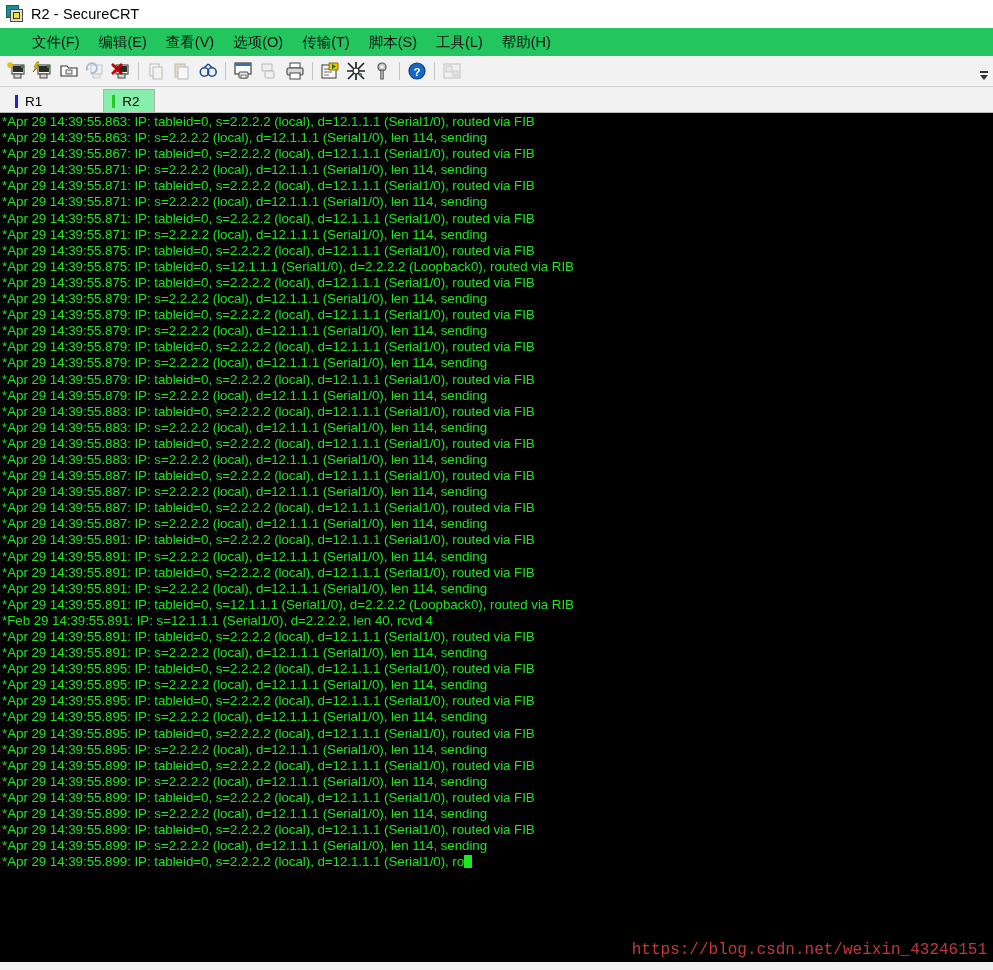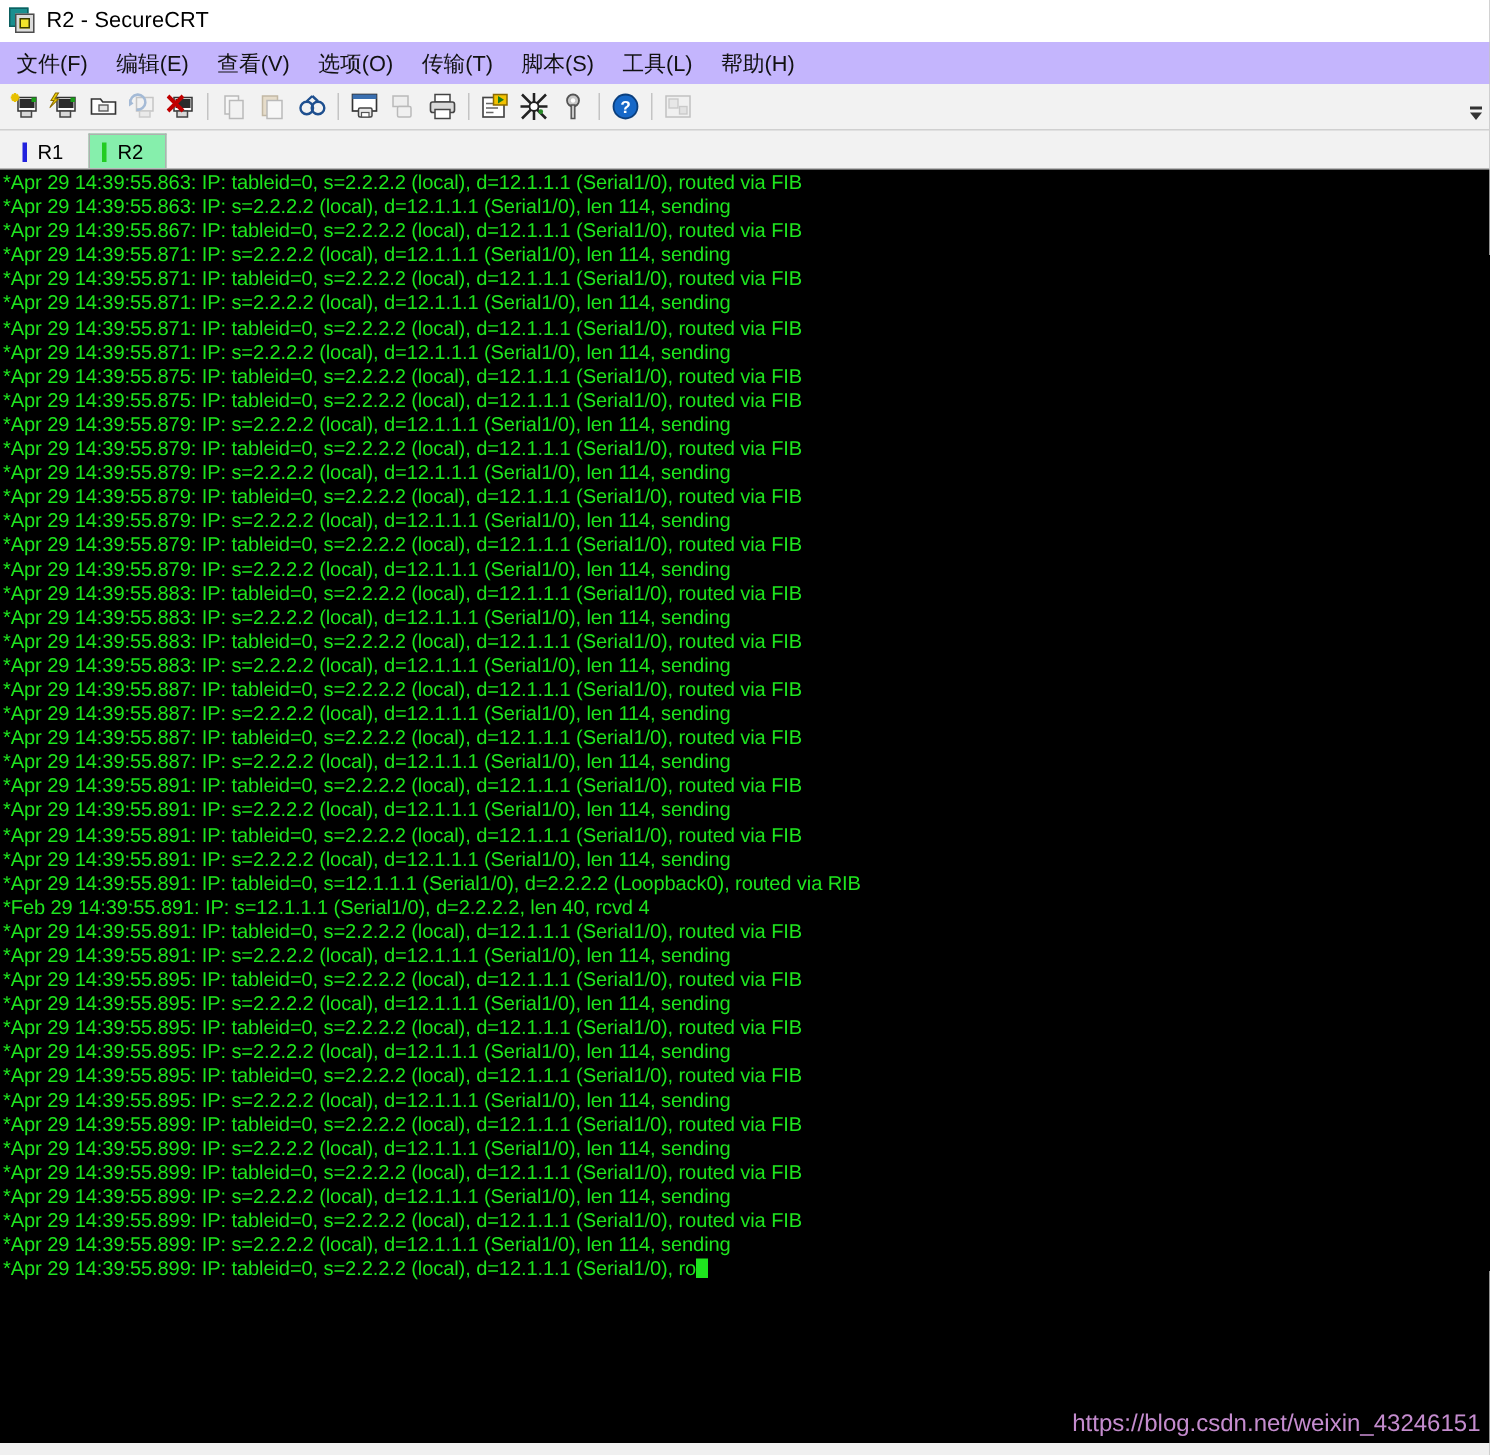--- a/index.html
+++ b/index.html
@@ -56,24 +56,24 @@
   .title-text {
     font-size: 14.5px;
     color: #000;
     letter-spacing: 0.1px;
     white-space: nowrap;
   }
 
   
   .menubar {
     height: 28px;
-    background: #c4b5fd;
+    background: #22c55e;
     display: flex;
     align-items: center;
-    padding-left: 2px;
+    padding-left: 23px;
     flex: 0 0 auto;
   }
   .menu-item {
     font-size: 14.5px;
     color: #111;
     padding: 3px 10px 3px 9px;
     white-space: nowrap;
     cursor: default;
   }
 
@@ -120,20 +120,21 @@
   
   .tabbar {
     height: 26px;
     background: #f2f2f2;
     display: flex;
     align-items: flex-end;
     padding-left: 6px;
     flex: 0 0 auto;
     border-bottom: 1px solid #b8b8b8;
     box-sizing: border-box;
+    gap: 44px;
   }
   .tab {
     height: 23px;
     display: flex;
     align-items: center;
     padding: 0 14px 0 8px;
     font-size: 13.5px;
     color: #000;
     box-sizing: border-box;
     cursor: default;
@@ -173,23 +174,23 @@
   .cursor {
     display: inline-block;
     width: 8px; height: 13px;
     background: #1ee51e;
     vertical-align: -2px;
   }
   .watermark {
     position: absolute;
     right: 6px;
     bottom: 3px;
-    font-family: Liberation Sans, sans-serif;
+    font-family: Liberation Mono, monospace;
     font-size: 16px;
-    color: #f0abfc;
+    color: #ef4444;
     opacity: 0.82;
     white-space: nowrap;
     pointer-events: none;
   }
   .statusstrip {
     height: 8px;
     background: #f0f0f0;
     flex: 0 0 auto;
   }
 </style>
@@ -382,20 +383,21 @@
     <div id="term-body">
         <div class="term-line">*Apr 29 14:39:55.863: IP: tableid=0, s=2.2.2.2 (local), d=12.1.1.1 (Serial1/0), routed via FIB</div>
         <div class="term-line">*Apr 29 14:39:55.863: IP: s=2.2.2.2 (local), d=12.1.1.1 (Serial1/0), len 114, sending</div>
         <div class="term-line">*Apr 29 14:39:55.867: IP: tableid=0, s=2.2.2.2 (local), d=12.1.1.1 (Serial1/0), routed via FIB</div>
         <div class="term-line">*Apr 29 14:39:55.871: IP: s=2.2.2.2 (local), d=12.1.1.1 (Serial1/0), len 114, sending</div>
         <div class="term-line">*Apr 29 14:39:55.871: IP: tableid=0, s=2.2.2.2 (local), d=12.1.1.1 (Serial1/0), routed via FIB</div>
         <div class="term-line">*Apr 29 14:39:55.871: IP: s=2.2.2.2 (local), d=12.1.1.1 (Serial1/0), len 114, sending</div>
         <div class="term-line">*Apr 29 14:39:55.871: IP: tableid=0, s=2.2.2.2 (local), d=12.1.1.1 (Serial1/0), routed via FIB</div>
         <div class="term-line">*Apr 29 14:39:55.871: IP: s=2.2.2.2 (local), d=12.1.1.1 (Serial1/0), len 114, sending</div>
         <div class="term-line">*Apr 29 14:39:55.875: IP: tableid=0, s=2.2.2.2 (local), d=12.1.1.1 (Serial1/0), routed via FIB</div>
+        <div class="term-line">*Apr 29 14:39:55.875: IP: tableid=0, s=12.1.1.1 (Serial1/0), d=2.2.2.2 (Loopback0), routed via RIB</div>
         <div class="term-line">*Apr 29 14:39:55.875: IP: tableid=0, s=2.2.2.2 (local), d=12.1.1.1 (Serial1/0), routed via FIB</div>
         <div class="term-line">*Apr 29 14:39:55.879: IP: s=2.2.2.2 (local), d=12.1.1.1 (Serial1/0), len 114, sending</div>
         <div class="term-line">*Apr 29 14:39:55.879: IP: tableid=0, s=2.2.2.2 (local), d=12.1.1.1 (Serial1/0), routed via FIB</div>
         <div class="term-line">*Apr 29 14:39:55.879: IP: s=2.2.2.2 (local), d=12.1.1.1 (Serial1/0), len 114, sending</div>
         <div class="term-line">*Apr 29 14:39:55.879: IP: tableid=0, s=2.2.2.2 (local), d=12.1.1.1 (Serial1/0), routed via FIB</div>
         <div class="term-line">*Apr 29 14:39:55.879: IP: s=2.2.2.2 (local), d=12.1.1.1 (Serial1/0), len 114, sending</div>
         <div class="term-line">*Apr 29 14:39:55.879: IP: tableid=0, s=2.2.2.2 (local), d=12.1.1.1 (Serial1/0), routed via FIB</div>
         <div class="term-line">*Apr 29 14:39:55.879: IP: s=2.2.2.2 (local), d=12.1.1.1 (Serial1/0), len 114, sending</div>
         <div class="term-line">*Apr 29 14:39:55.883: IP: tableid=0, s=2.2.2.2 (local), d=12.1.1.1 (Serial1/0), routed via FIB</div>
         <div class="term-line">*Apr 29 14:39:55.883: IP: s=2.2.2.2 (local), d=12.1.1.1 (Serial1/0), len 114, sending</div>

